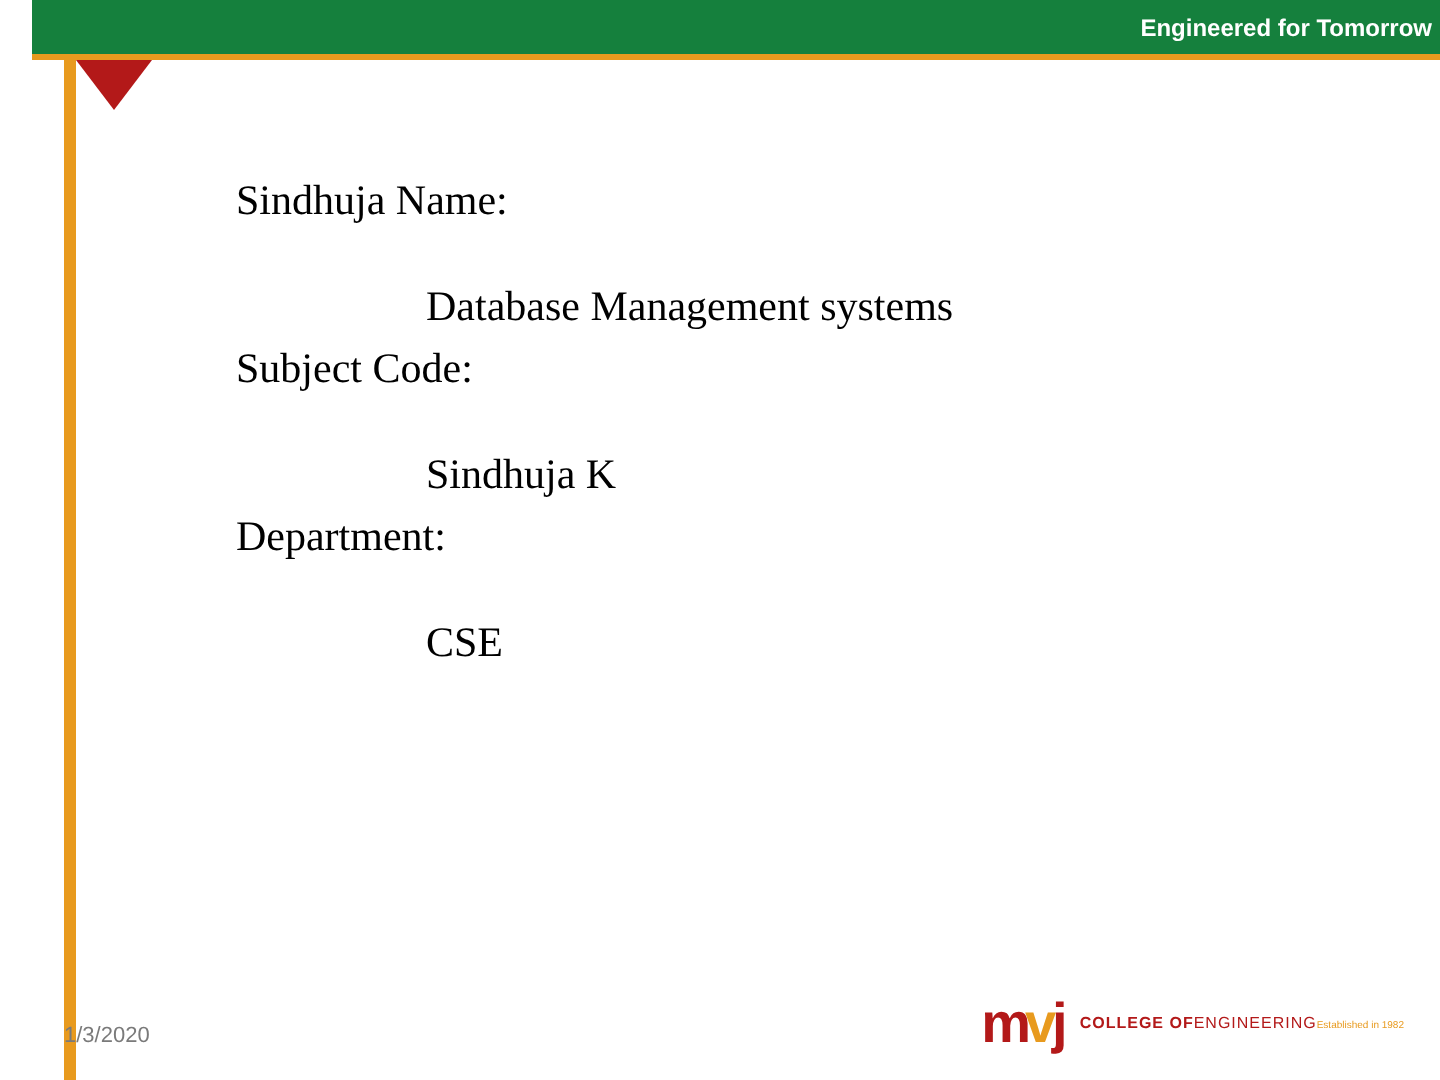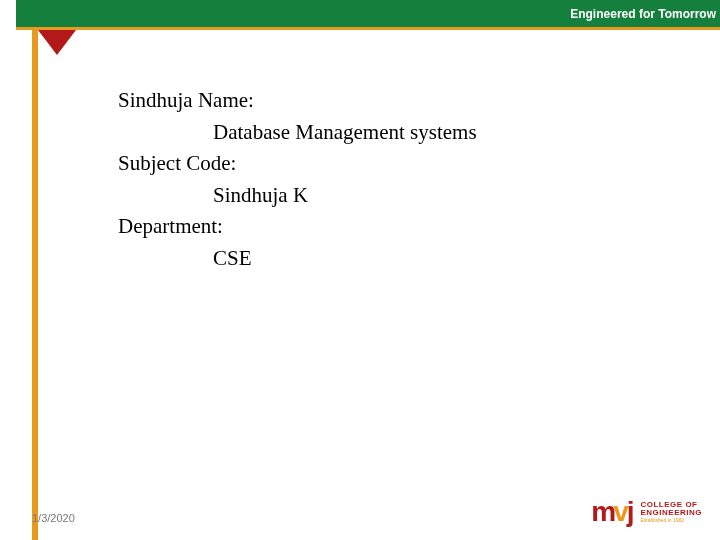--- a/index.html
+++ b/index.html
@@ -49,21 +49,21 @@
     }
     .content {
       position: absolute;
       top: 85px;
       left: 118px;
       font-size: 21px;
       color: #000000;
       line-height: 1.5;
     }
     .label { display: block; }
-    .value { display: block; padding-left: 95px; }
+    .value { display: block; padding-left: 95px; margin-top: 21px; }
     .footer-date {
       position: absolute;
       bottom: 16px;
       left: 32px;
       font-family: Arial, sans-serif;
       font-size: 11px;
       color: #7a7a7a;
     }
     .logo {
       position: absolute;
@@ -87,32 +87,33 @@
     }
     .logo-j {
       font-size: 28px;
       font-weight: bold;
       color: #b31919;
       margin-left: -2px;
     }
     .logo-text {
       margin-left: 6px;
       display: flex;
-      flex-direction: column;
+      flex-direction: row;
       line-height: 1;
+      align-items: flex-end;
     }
     .logo-line1 {
       font-size: 8px;
       font-weight: bold;
       color: #b31919;
       letter-spacing: 0.5px;
     }
     .logo-line2 {
       font-size: 8px;
-      font-weight: bold;
+      font-weight: normal;
       color: #b31919;
       letter-spacing: 0.5px;
     }
     .logo-sub {
       font-size: 5px;
       color: #e89a1e;
       margin-top: 1px;
     }
   </style>
 </head>

